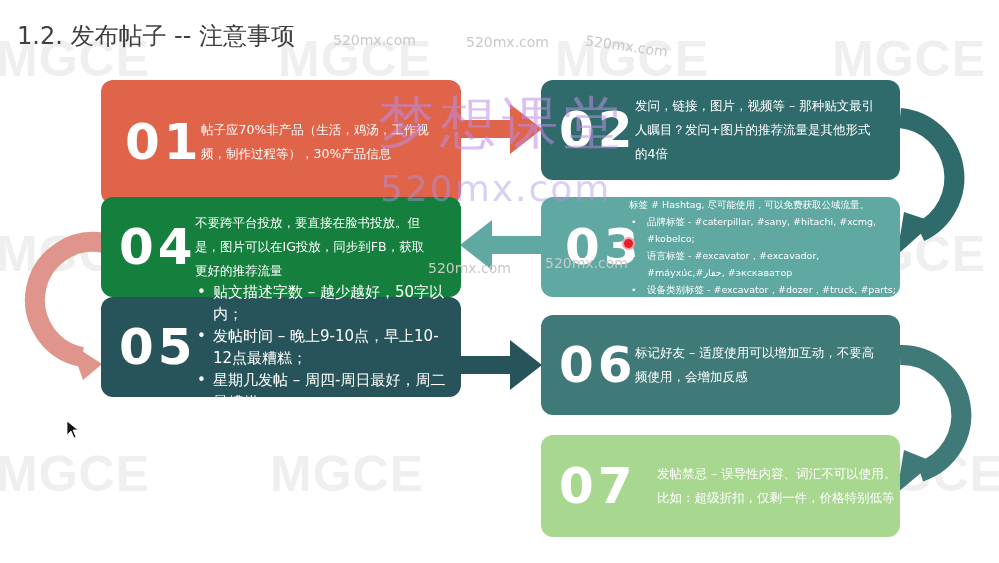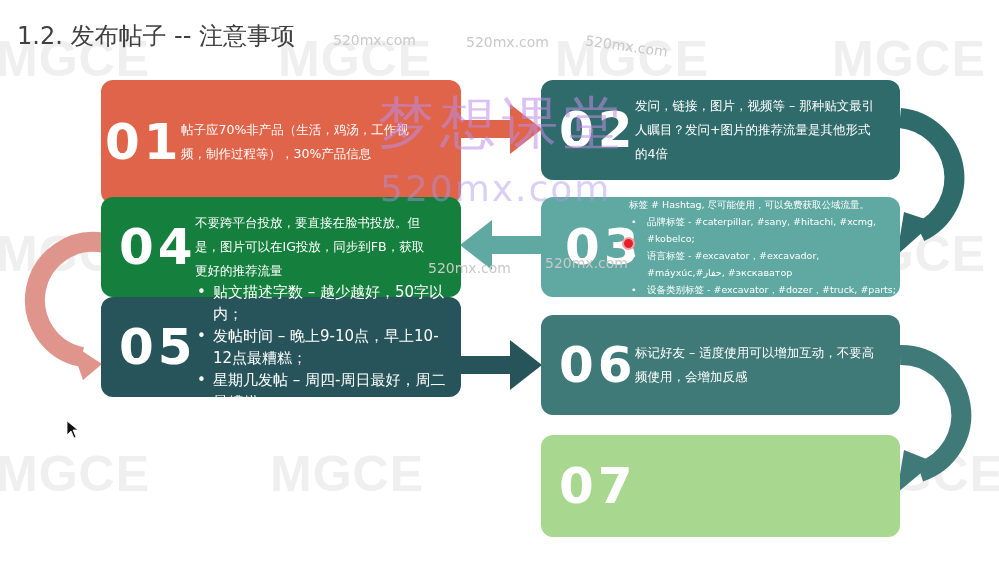--- a/index.html
+++ b/index.html
@@ -97,21 +97,21 @@
     <rect x="455" y="356" width="60" height="18" fill="#27545a"></rect>
     <polygon points="510,340 542,365 510,390" fill="#27545a"></polygon>
   </g>
 
   <g>
     <path d="M 900 355 A 60 60 0 0 1 920 472" fill="none" stroke="#3f7a78" stroke-width="20"></path>
     <polygon points="934,462 897,493 904,450" fill="#3f7a78"></polygon>
   </g>
 </svg>
 
-<div class="box" style="left:101px; top:80px; width:360px; height:124px; background:#e0644a; padding-left:4px;">
+<div class="box" style="left:101px; top:80px; width:360px; height:124px; background:#e0644a; padding-left:24px;">
   <div class="num" style="width:76px;">01</div>
   <div class="text" style="width:245px;">帖子应70%非产品（生活，鸡汤，工作视频，制作过程等），30%产品信息</div>
 </div>
 
 <div class="box" style="left:541px; top:80px; width:359px; height:100px; background:#2f6b6b; padding-left:18px;">
   <div class="num" style="width:76px;">02</div>
   <div class="text" style="width:245px;">发问，链接，图片，视频等 – 那种贴文最引人瞩目？发问+图片的推荐流量是其他形式的4倍</div>
 </div>
 
 <div class="box" style="left:541px; top:197px; width:359px; height:100px; background:#5fa9a2; padding-left:24px;">
@@ -140,20 +140,21 @@
   </ul>
 </div>
 
 <div class="box" style="left:541px; top:315px; width:359px; height:100px; background:#3f7a78; padding-left:18px;">
   <div class="num" style="width:76px;">06</div>
   <div class="text" style="width:245px;">标记好友 – 适度使用可以增加互动，不要高频使用，会增加反感</div>
 </div>
 
 <div class="box" style="left:541px; top:435px; width:359px; height:102px; background:#a8d890; padding-left:18px;gap:22px;">
   <div class="num" style="width:76px;">07</div>
+  <div class="text" style="width:245px;">发帖禁忌 – 误导性内容、词汇不可以使用。比如：超级折扣，仅剩一件，价格特别低等</div>
 </div>
 
 <div class="wm-big">梦想课堂</div>
 <div class="wm-big-url">520mx.com</div>
 
 <div class="cursor-dot"></div>
 <svg class="pointer" width="14" height="20">
   <polygon points="1,1 1,15 5,11 8,18 10,17 7,10 12,10" fill="#111" stroke="#fff" stroke-width="0.8"></polygon>
 </svg>
 

